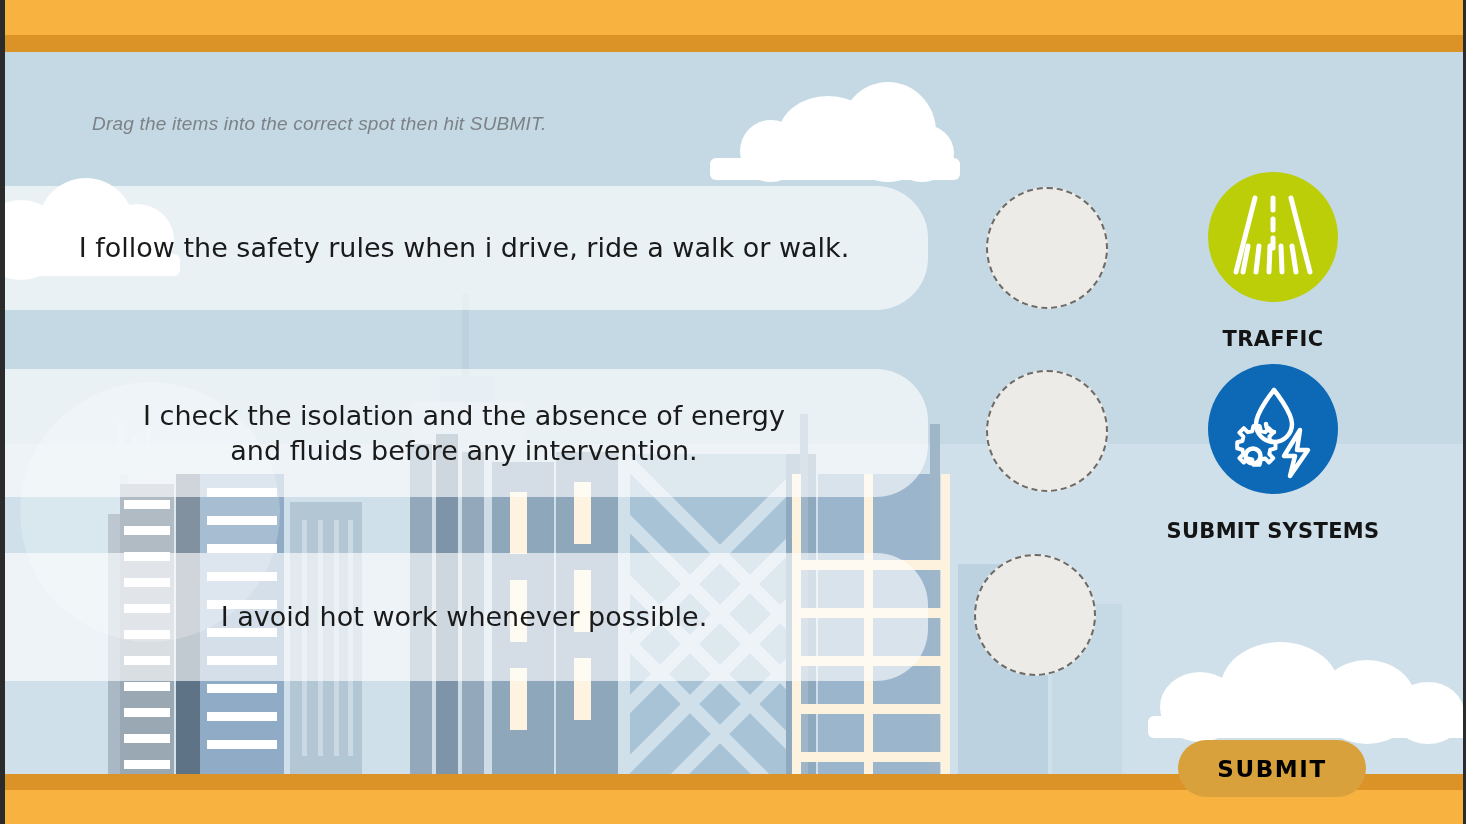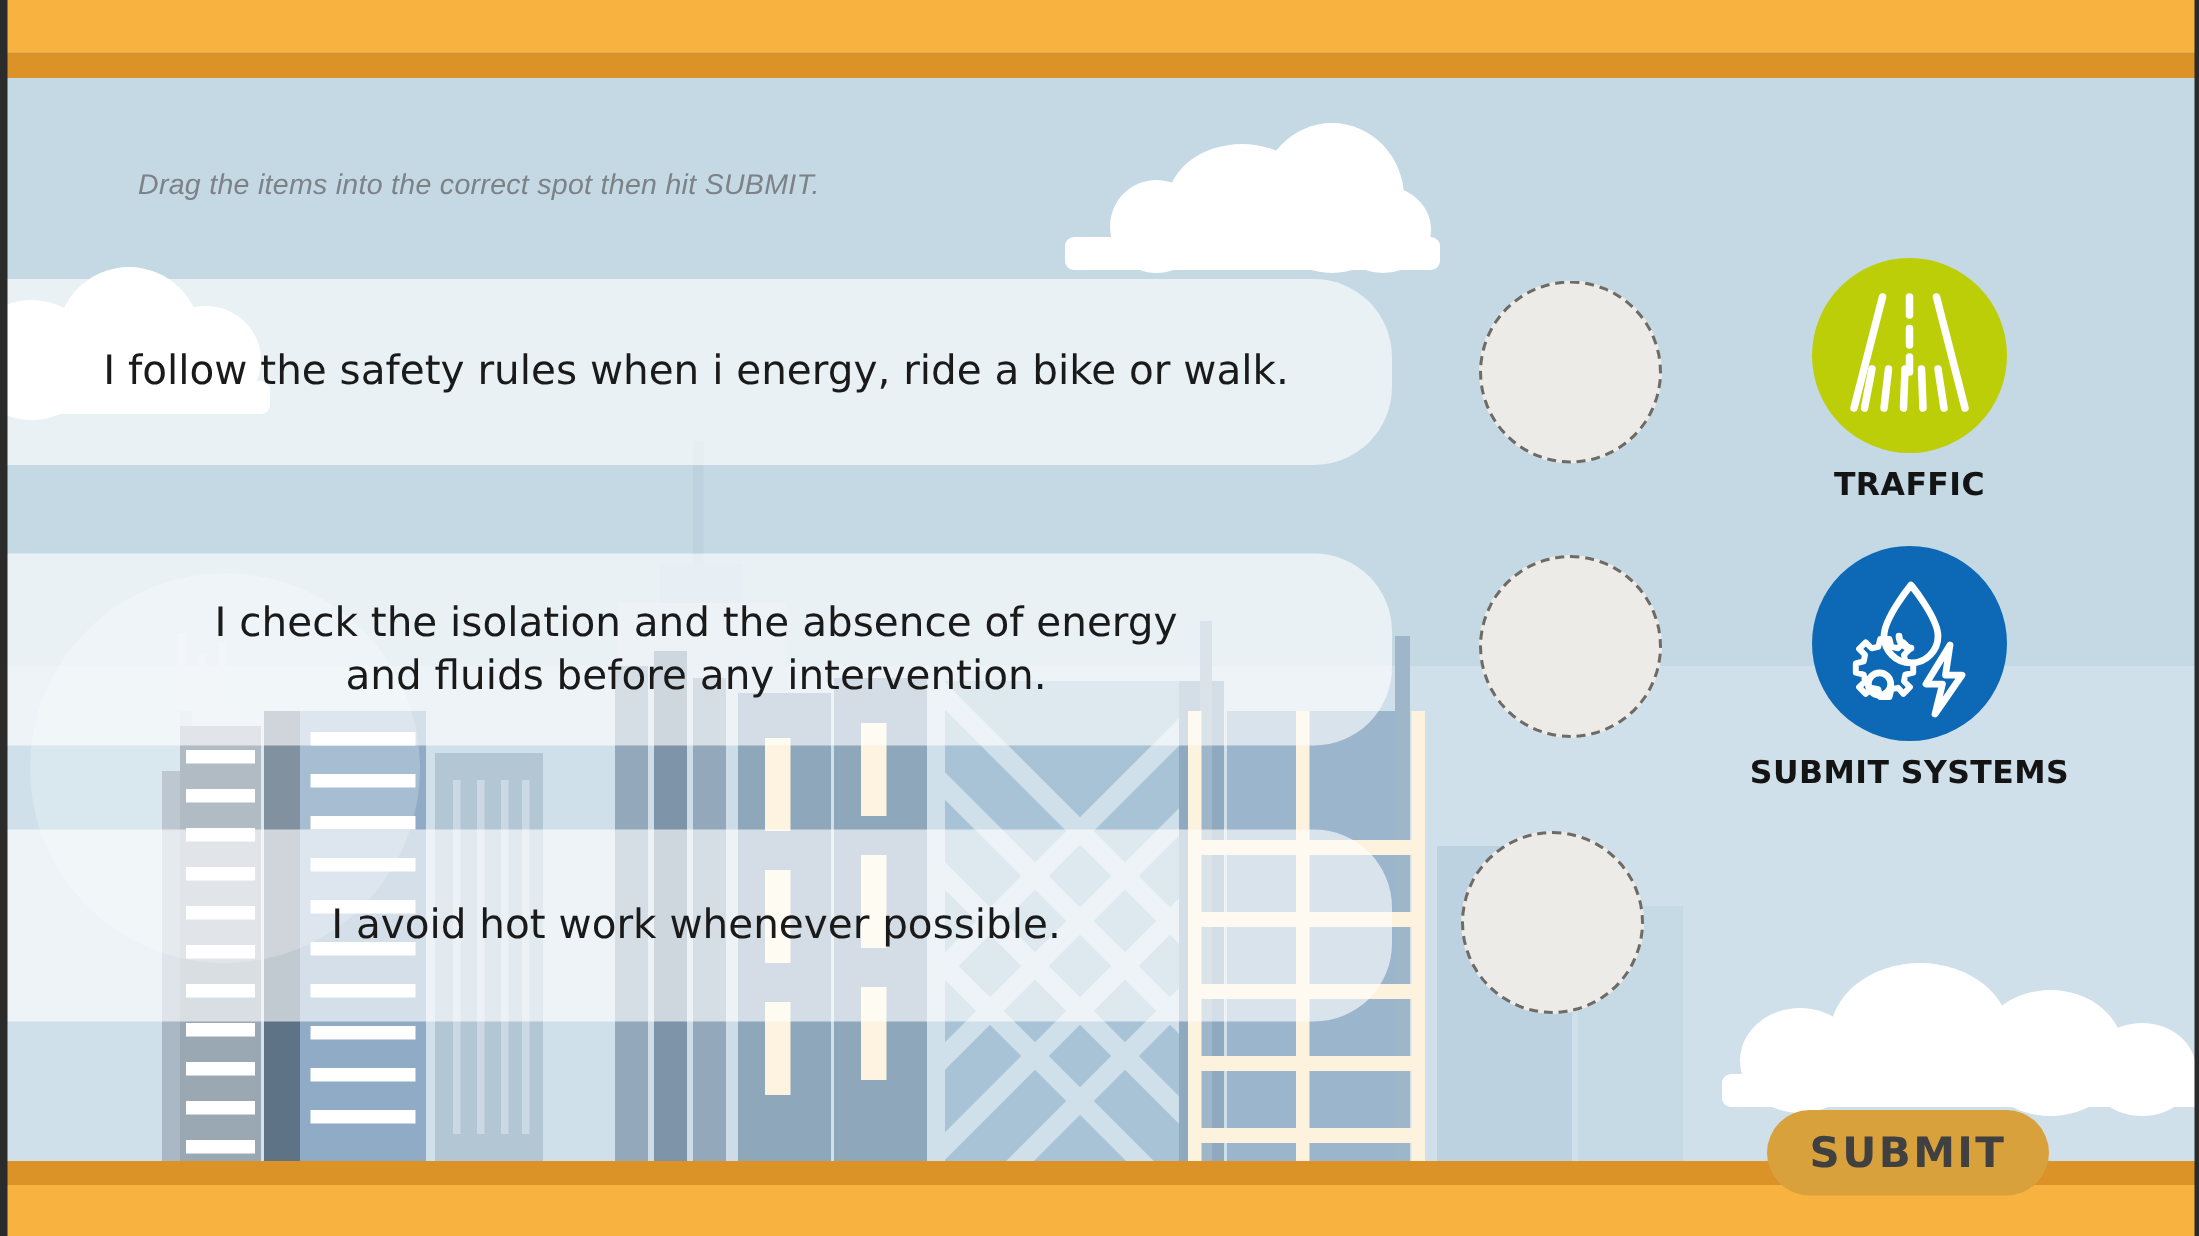--- a/index.html
+++ b/index.html
@@ -108,32 +108,32 @@
     z-index: 25;
   }
 
   
   .cat { position: absolute; z-index: 30; text-align: center; width: 230px; }
   .cat-circle {
     width: 130px; height: 130px; border-radius: 50%;
     margin: 0 auto; position: relative;
   }
   .cat-label {
-    margin-top: 9px;
+    margin-top: 25px;
     font-size: 21px; font-weight: bold; color: #141414;
     letter-spacing: .3px;
     font-family: "DejaVu Sans", sans-serif;
   }
 
   
   .submit {
     position: absolute; left: 1178px; top: 740px;
     width: 188px; height: 57px; border-radius: 30px;
-    background: #d9a13b; color: #404040;
-    font-size: 28px; font-weight: bold; letter-spacing: 1.6px;
+    background: #d9a13b; color: #000000;
+    font-size: 23px; font-weight: bold; letter-spacing: 1.6px;
     display: flex; align-items: center; justify-content: center;
     border: none; cursor: pointer; z-index: 80;
     font-family: "DejaVu Sans", sans-serif;
   }
 </style>
 </head>
 <body>
 
 <div id="stage">
 
@@ -268,21 +268,21 @@
   <div class="band-top-bright"></div>
   <div class="band-top-dark"></div>
   <div class="band-bot-dark"></div>
   <div class="band-bot-bright"></div>
   <div class="edge-left"></div>
   <div class="edge-right"></div>
 
   <div class="instruction">Drag the items into the correct spot then hit SUBMIT.</div>
 
   <div class="card" style="left:0px; top:186px; width:928px; height:124px;">
-    <span class="card-text">I follow the safety rules when i energy, ride a bike or walk.</span>
+    <span class="card-text">I follow the safety rules when i drive, ride a walk or walk.</span>
   </div>
 
   <div class="card" style="left:0px; top:369px; width:928px; height:128px;">
     <span class="card-text">I check the isolation and the absence of energy
 and fluids before any intervention.</span>
   </div>
 
   <div class="card" style="left:0px; top:553px; width:928px; height:128px;">
     <span class="card-text">I avoid hot work whenever possible.</span>
   </div>

